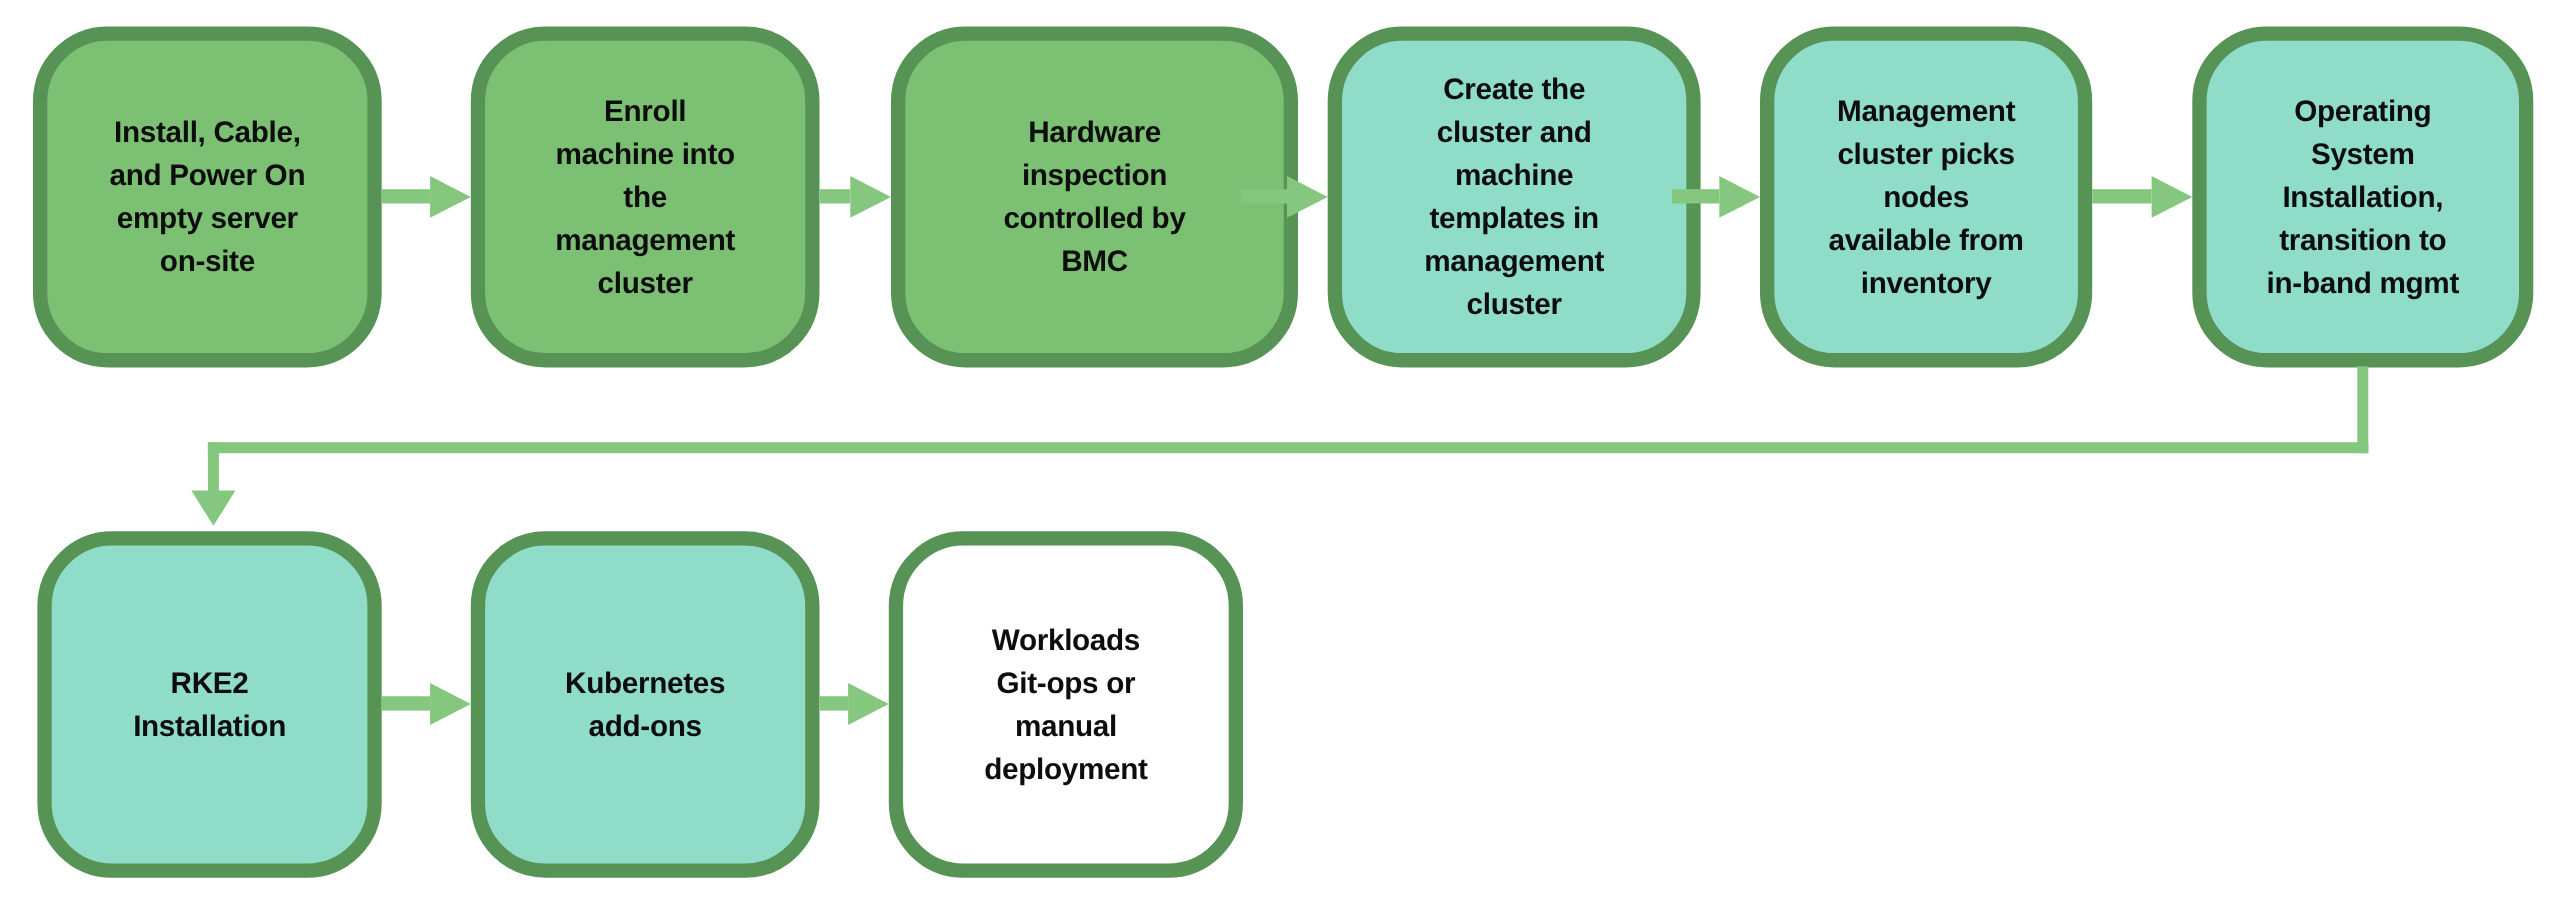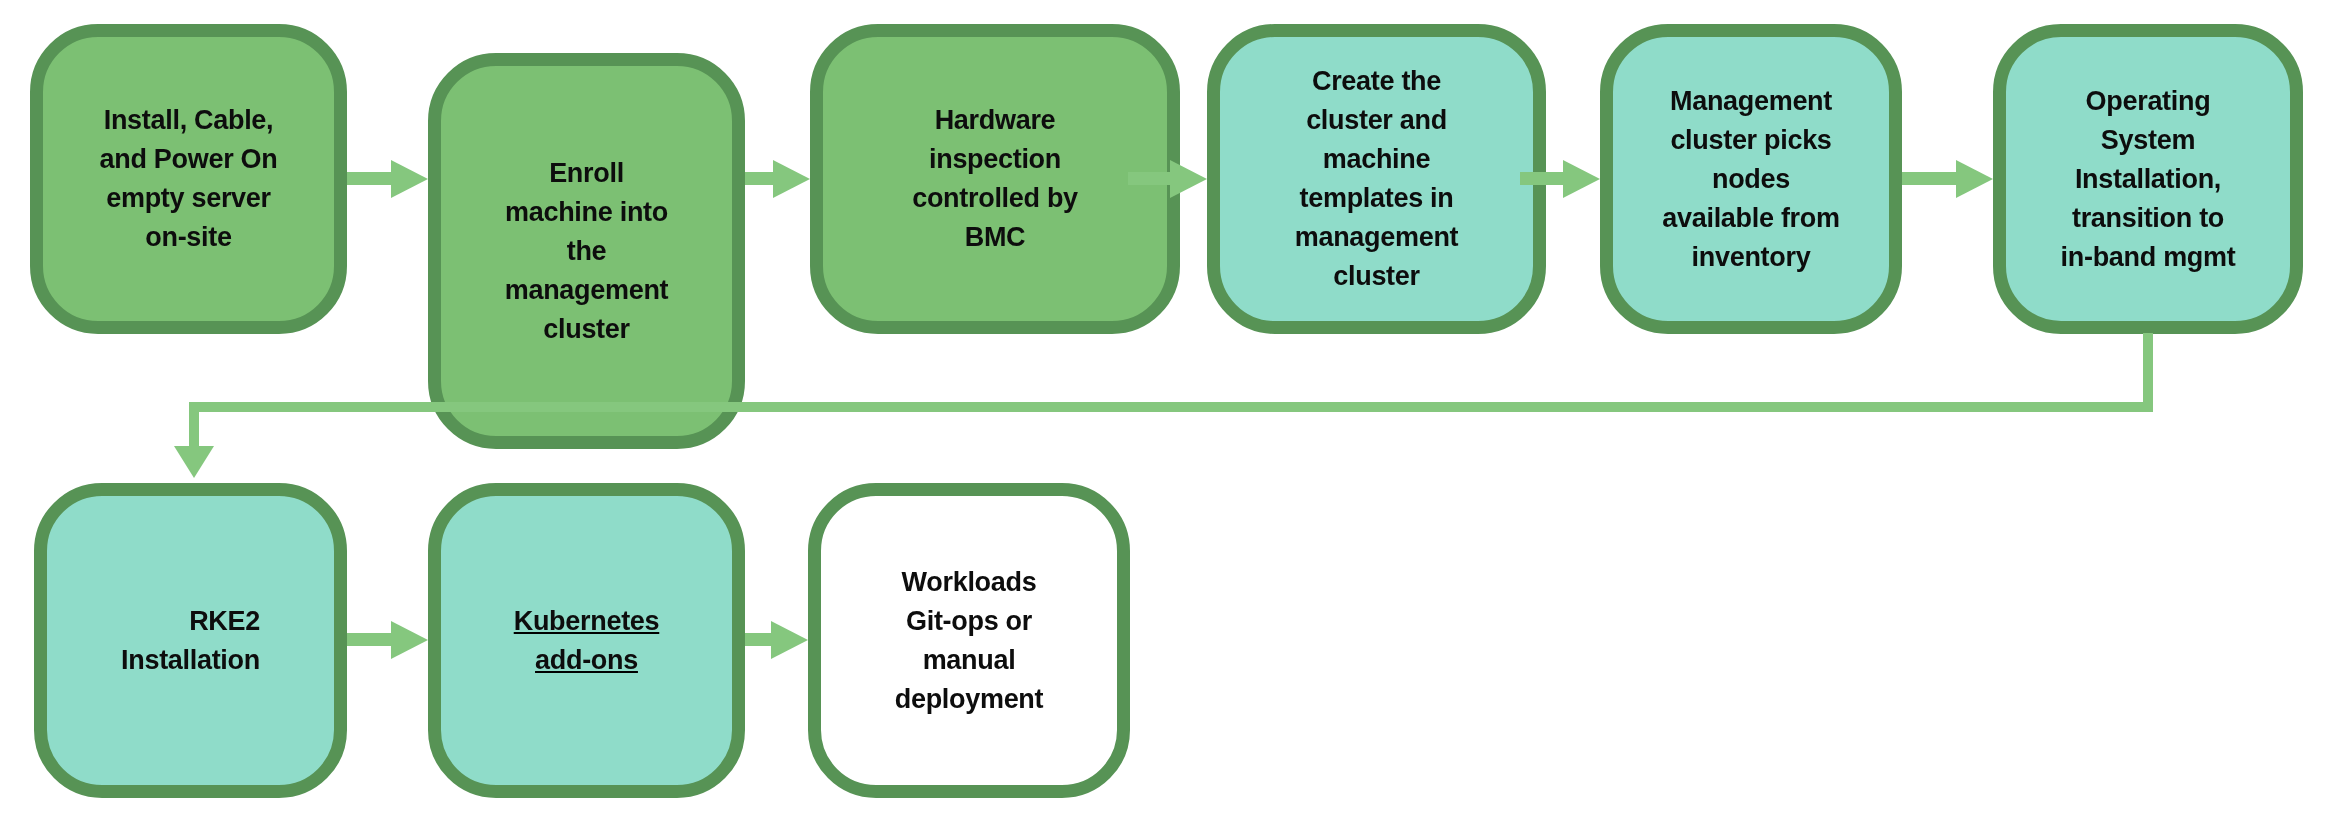--- a/index.html
+++ b/index.html
@@ -80,21 +80,21 @@
 
 <div class="canvas">
 
   <div class="box green" style="left:30px; top:24px; width:317px; height:310px;">
     <div class="box-label">Install, Cable,
 and Power On
 empty server
 on-site</div>
   </div>
 
-  <div class="box green" style="left:428px; top:24px; width:317px; height:396px;margin-top:29px;">
+  <div class="box green" style="left:428px; top:24px; width:317px; height:310px;">
     <div class="box-label">Enroll
 machine into
 the
 management
 cluster</div>
   </div>
 
   <div class="box green" style="left:810px; top:24px; width:370px; height:310px;">
     <div class="box-label">Hardware
 inspection
@@ -120,26 +120,26 @@
   </div>
 
   <div class="box teal" style="left:1993px; top:24px; width:310px; height:310px;text-align:center;">
     <div class="box-label">Operating
 System
 Installation,
 transition to
 in-band mgmt</div>
   </div>
 
-  <div class="box teal" style="left:34px; top:483px; width:313px; height:315px;text-align:right;">
+  <div class="box teal" style="left:34px; top:483px; width:313px; height:315px;">
     <div class="box-label">RKE2
 Installation</div>
   </div>
 
-  <div class="box teal" style="left:428px; top:483px; width:317px; height:315px;text-decoration:underline;">
+  <div class="box teal" style="left:428px; top:483px; width:317px; height:315px;">
     <div class="box-label">Kubernetes
 add-ons</div>
   </div>
 
   <div class="box white" style="left:808px; top:483px; width:322px; height:315px;">
     <div class="box-label">Workloads
 Git-ops or
 manual
 deployment</div>
   </div>

